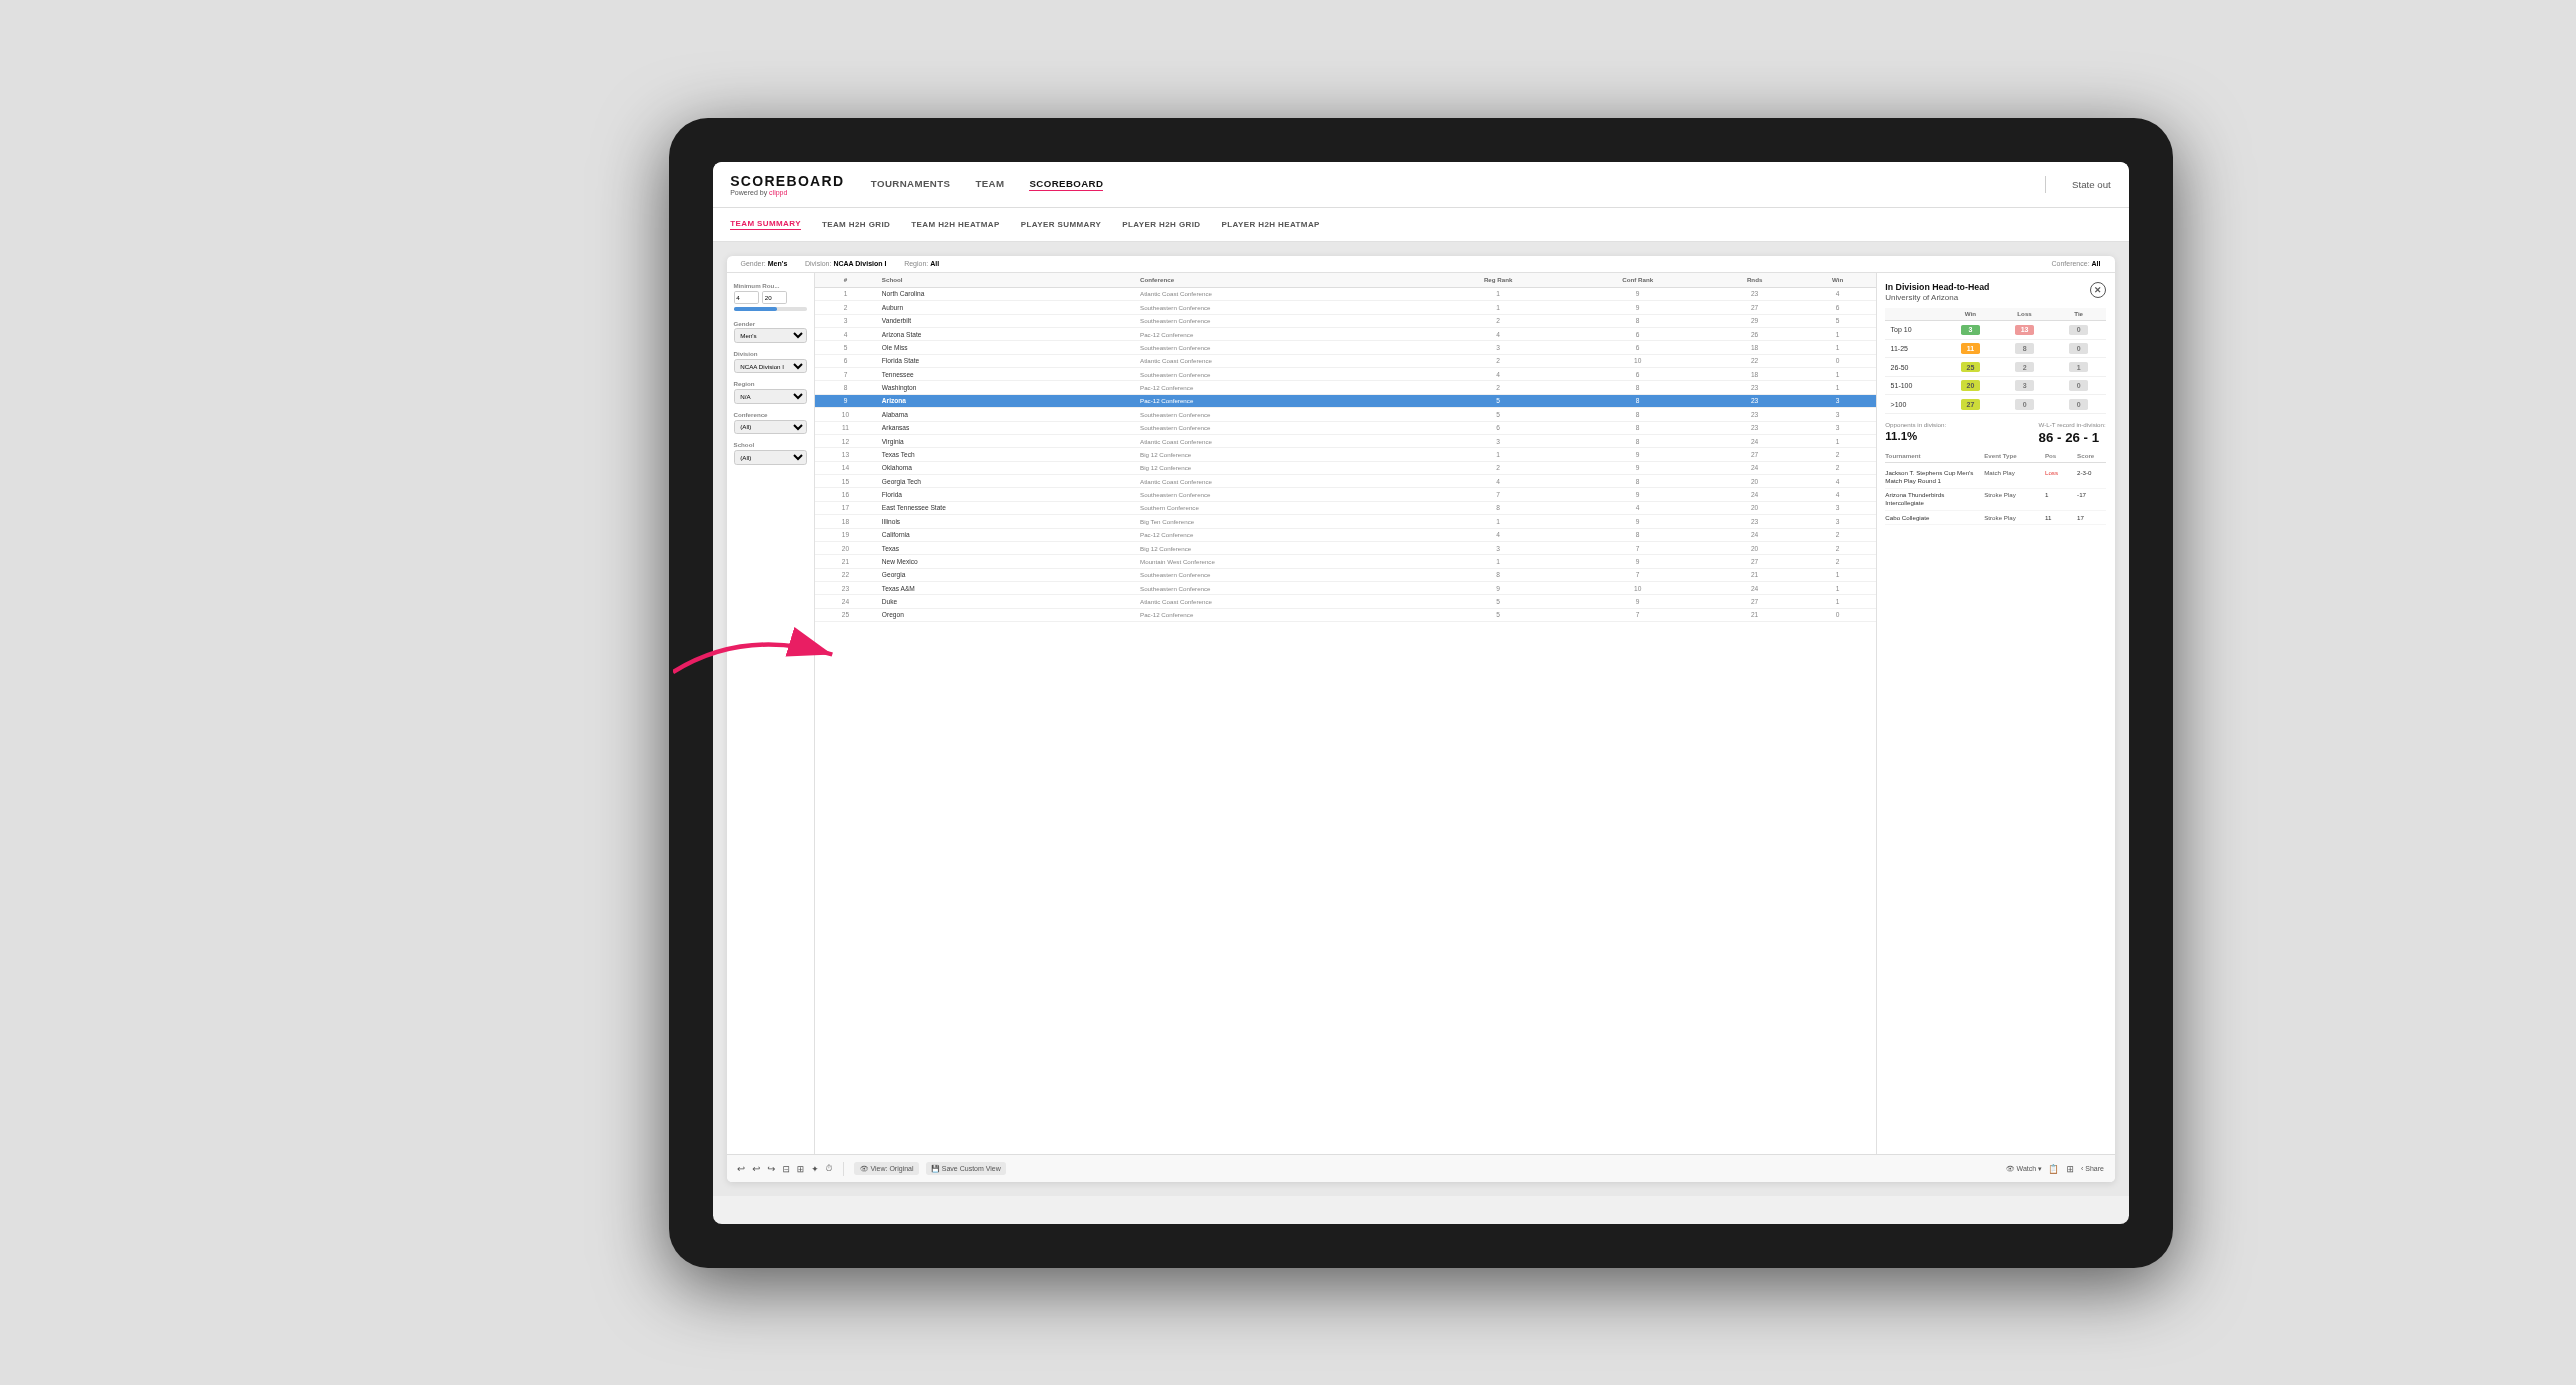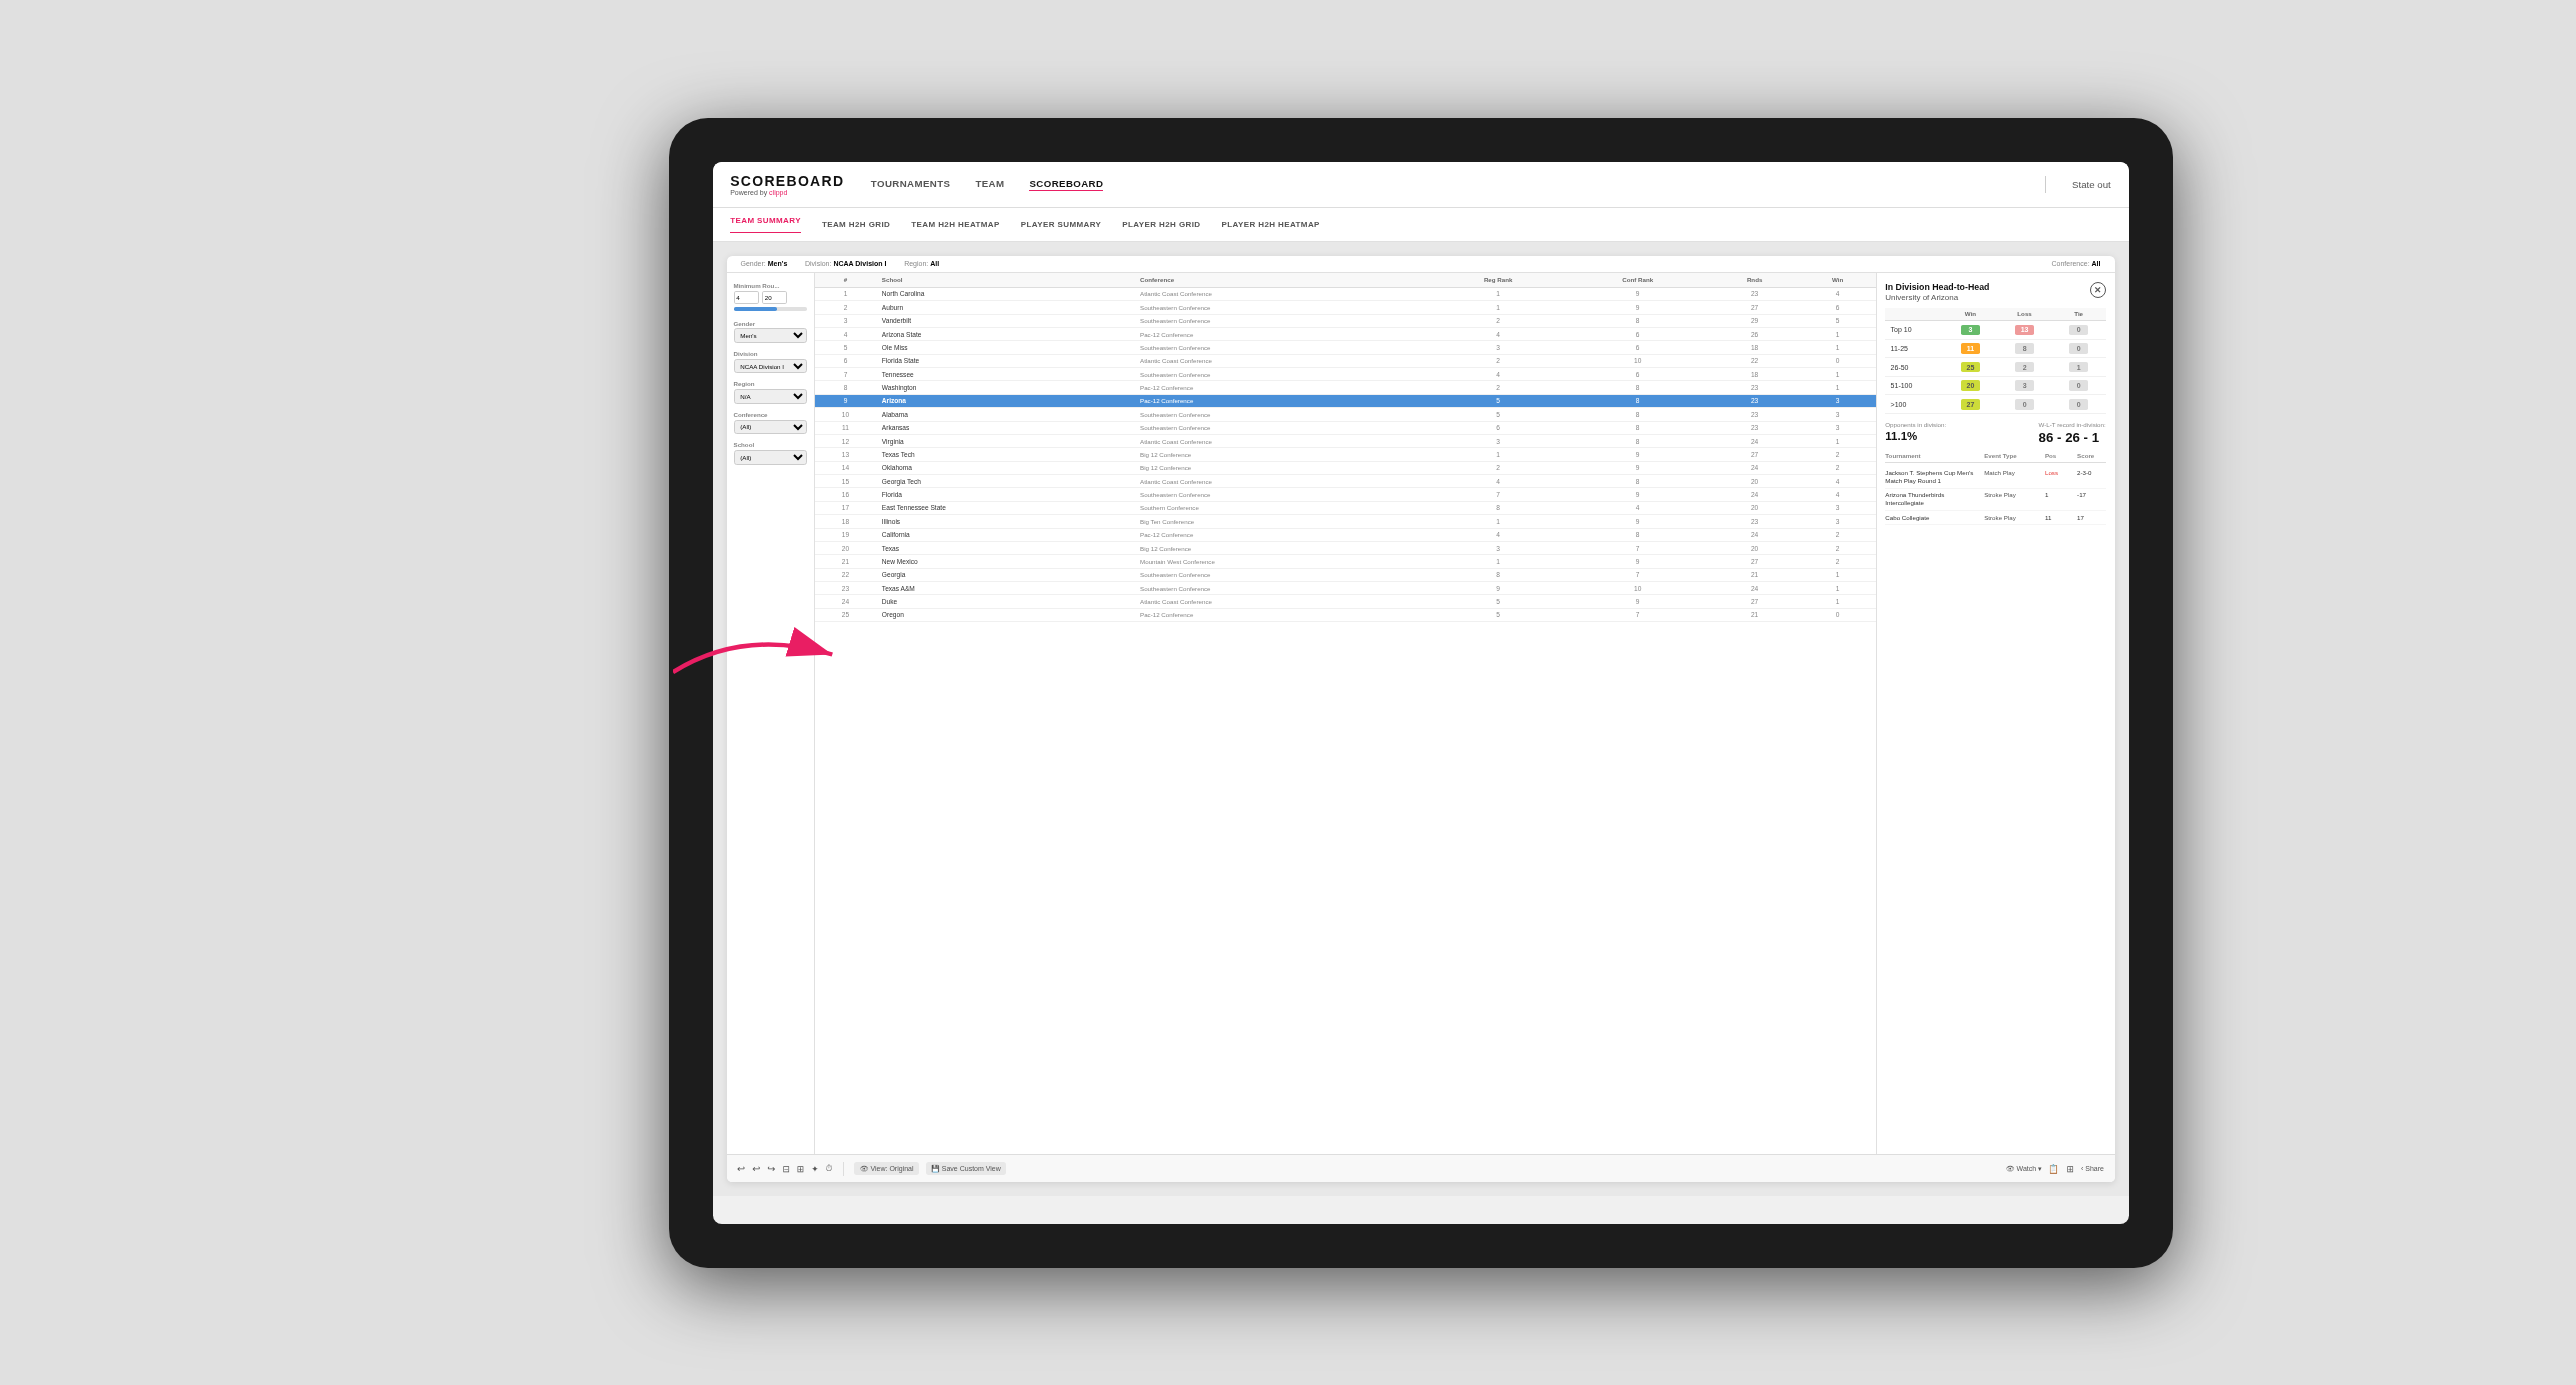--- a/index.html
+++ b/index.html
@@ -43,21 +43,21 @@
         <div style="display:flex;gap:25px;flex:1;">
           <span style="font-size:9.7px;color:#555;font-weight:600;letter-spacing:0.4px;cursor:pointer;">TOURNAMENTS</span>
           <span style="font-size:9.7px;color:#555;font-weight:600;letter-spacing:0.4px;cursor:pointer;">TEAM</span>
           <span style="font-size:9.7px;color:#111;font-weight:700;letter-spacing:0.4px;cursor:pointer;border-bottom:1.8px solid #e91e63;padding-bottom:1.8px;">SCOREBOARD</span>
         </div>
         <div style="height:17.7px;width:0.9px;background:#ccc;"></div>
         <span style="font-size:9.7px;color:#555;cursor:pointer;">State out</span>
       </div>
 
       <div style="height:34px;background:#fff;border-bottom:1.8px solid #e0e0e0;display:flex;align-items:center;padding:0 17.7px;gap:21px;">
-        <span style="font-size:8px;color:#e91e63;font-weight:700;letter-spacing:0.4px;cursor:pointer;border-bottom:1.8px solid #e91e63;padding-bottom:7px;text-transform:uppercase;">TEAM SUMMARY</span>
+        <span style="font-size:8px;color:#e91e63;font-weight:700;letter-spacing:0.4px;cursor:pointer;border-bottom:1.8px solid #e91e63;padding-bottom:1px;text-transform:uppercase;">TEAM SUMMARY</span>
         <span style="font-size:8px;color:#555;font-weight:600;letter-spacing:0.4px;cursor:pointer;text-transform:uppercase;">TEAM H2H GRID</span>
         <span style="font-size:8px;color:#555;font-weight:600;letter-spacing:0.4px;cursor:pointer;text-transform:uppercase;">TEAM H2H HEATMAP</span>
         <span style="font-size:8px;color:#555;font-weight:600;letter-spacing:0.4px;cursor:pointer;text-transform:uppercase;">PLAYER SUMMARY</span>
         <span style="font-size:8px;color:#555;font-weight:600;letter-spacing:0.4px;cursor:pointer;text-transform:uppercase;">PLAYER H2H GRID</span>
         <span style="font-size:8px;color:#555;font-weight:600;letter-spacing:0.4px;cursor:pointer;text-transform:uppercase;">PLAYER H2H HEATMAP</span>
       </div>
 
       <div style="height:calc(100% - 80px - 28px);background:#e8e8e8;padding:14px;display:flex;gap:8.8px;">
 
         <div style="background:#fff;border-radius:5.3px;flex:1;display:flex;flex-direction:column;overflow:hidden;box-shadow:0 1.8px 7px rgba(0,0,0,0.1);position:relative;">

